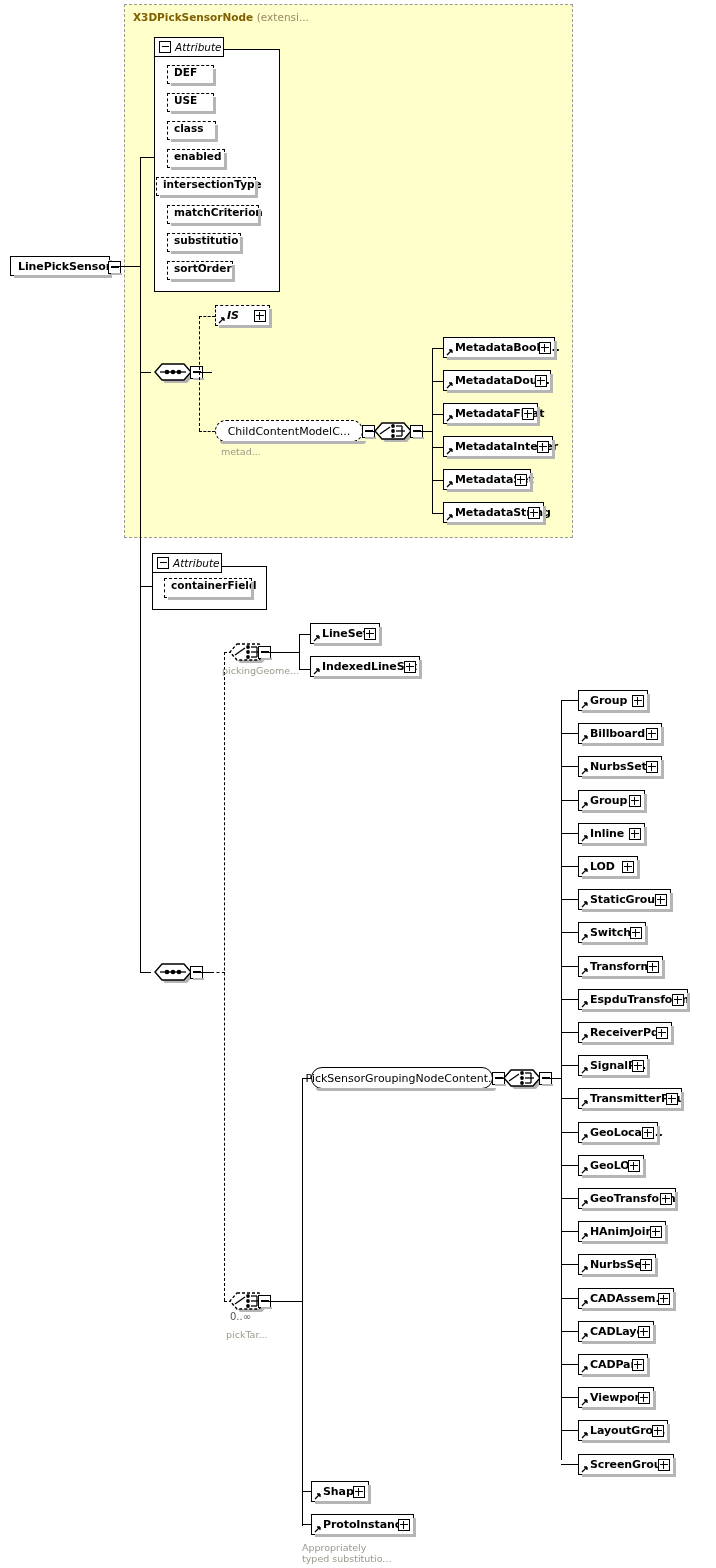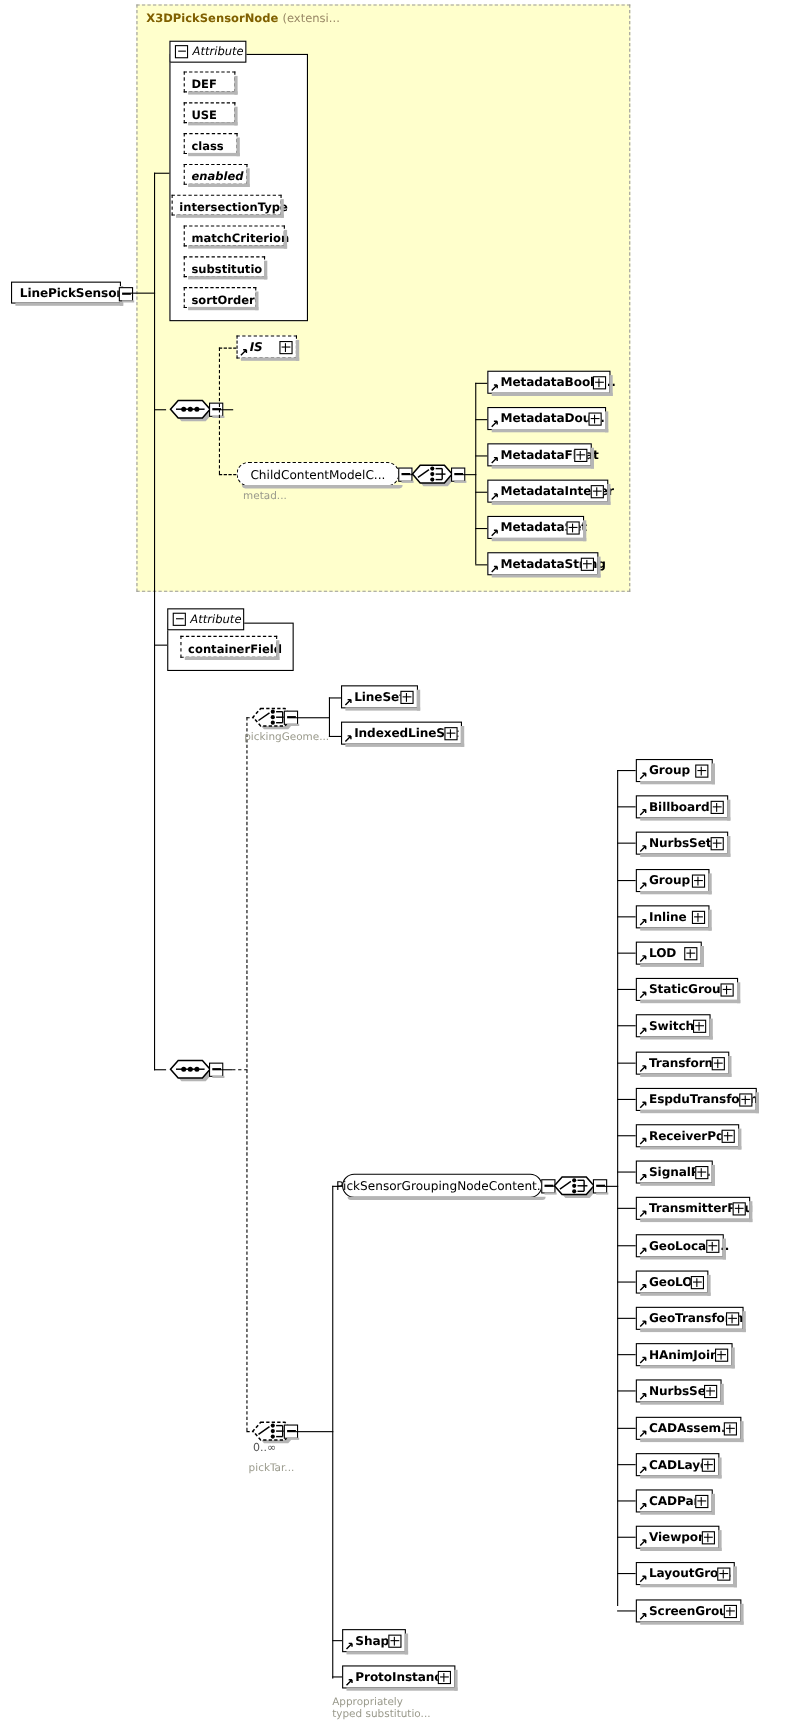--- a/index.html
+++ b/index.html
@@ -43,21 +43,21 @@
   .minus:before{content:"";position:absolute;left:1.5px;top:4.3px;width:8px;height:1.3px;background:#000;}
   .minus .sh{position:absolute;left:2px;top:100%;width:100%;height:2px;background:#b5b5b5;}
 
   
   .attrbox{position:absolute;box-sizing:border-box;border:1.3px solid #000;background:#fff;}
   .attrtab{position:absolute;box-sizing:border-box;border:1.3px solid #000;background:#fff;
            display:flex;align-items:center;font-size:10.5px;font-style:italic;color:#000;}
   .attrtab .m{width:10px;height:10px;border:1.2px solid #000;margin:0 4px 0 4px;position:relative;flex:none;}
   .attrtab .m:before{content:"";position:absolute;left:1.5px;top:3.9px;width:7px;height:1.2px;background:#000;}
   .attr{position:absolute;box-sizing:border-box;border:1.5px dashed #000;background:#fff;
-        display:flex;align-items:flex-end;font-size:10.5px;font-weight:bold;color:#000;white-space:nowrap;}
+        display:flex;align-items:flex-start;font-size:10.5px;font-weight:bold;color:#000;white-space:nowrap;}
   .attr .lbl{padding:0 6px;}
   .attr .shadow{position:absolute;left:3px;top:100%;width:100%;height:3px;background:#b5b5b5;}
   .attr .shadow-r{position:absolute;left:100%;top:3px;width:3px;height:100%;background:#b5b5b5;}
 
   
   .comp{position:absolute;}
   .comp svg{display:block;overflow:visible;}
 
   
   .grpref{position:absolute;box-sizing:border-box;background:#fff;
@@ -116,21 +116,21 @@
   <div class="attr" style="left:167px;top:93px;width:47px;height:19px;">
     <span class="lbl">USE</span>
     <span class="shadow"></span>
       <span class="shadow-r"></span>
     </div>
   <div class="attr" style="left:167px;top:121px;width:49px;height:19px;">
     <span class="lbl">class</span>
     <span class="shadow"></span>
       <span class="shadow-r"></span>
     </div>
-  <div class="attr" style="left:167px;top:149px;width:58px;height:19px;font-style:italic;">
+  <div class="attr" style="left:167px;top:149px;width:58px;height:19px;">
     <span class="lbl">enabled</span>
     <span class="shadow"></span>
       <span class="shadow-r"></span>
     </div>
   <div class="attr" style="left:156px;top:177px;width:100px;height:19px;">
     <span class="lbl">intersectionType</span>
     <span class="shadow"></span>
       <span class="shadow-r"></span>
     </div>
   <div class="attr" style="left:167px;top:205px;width:92px;height:19px;">

